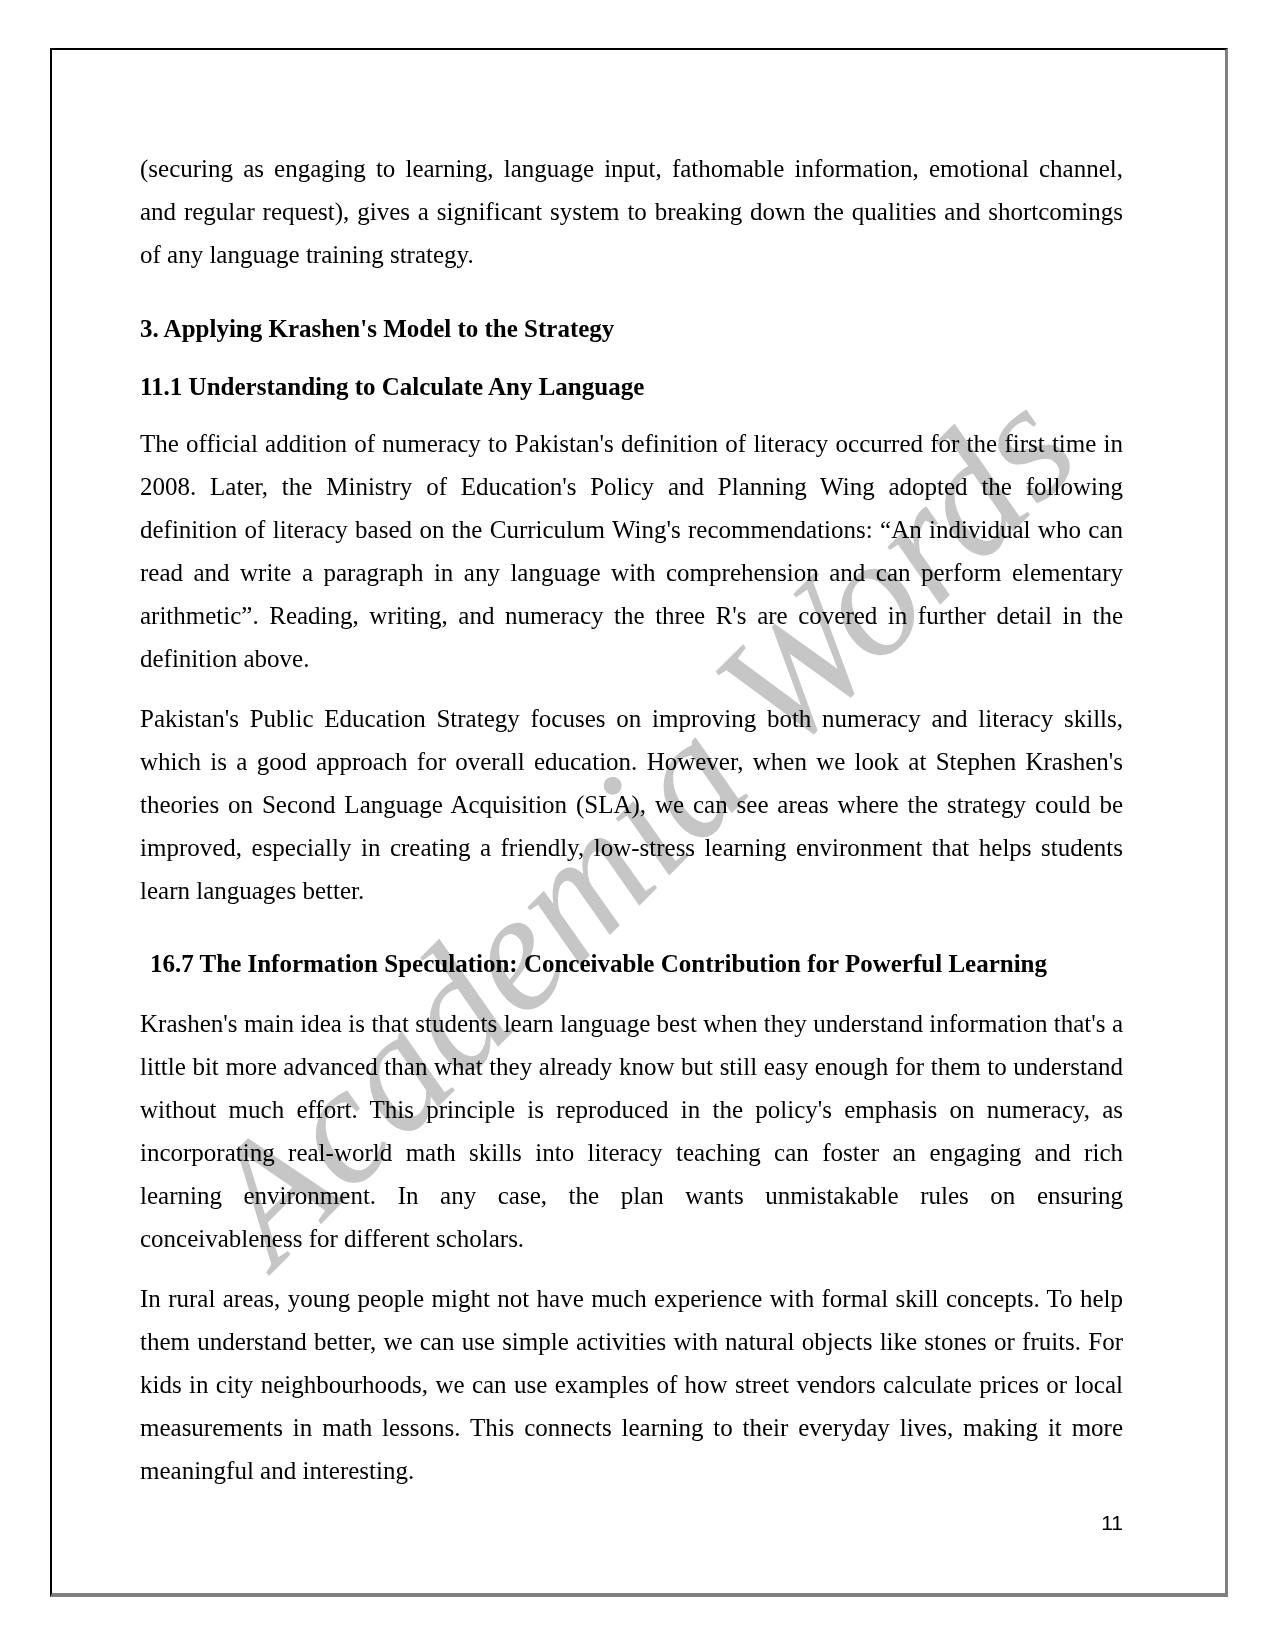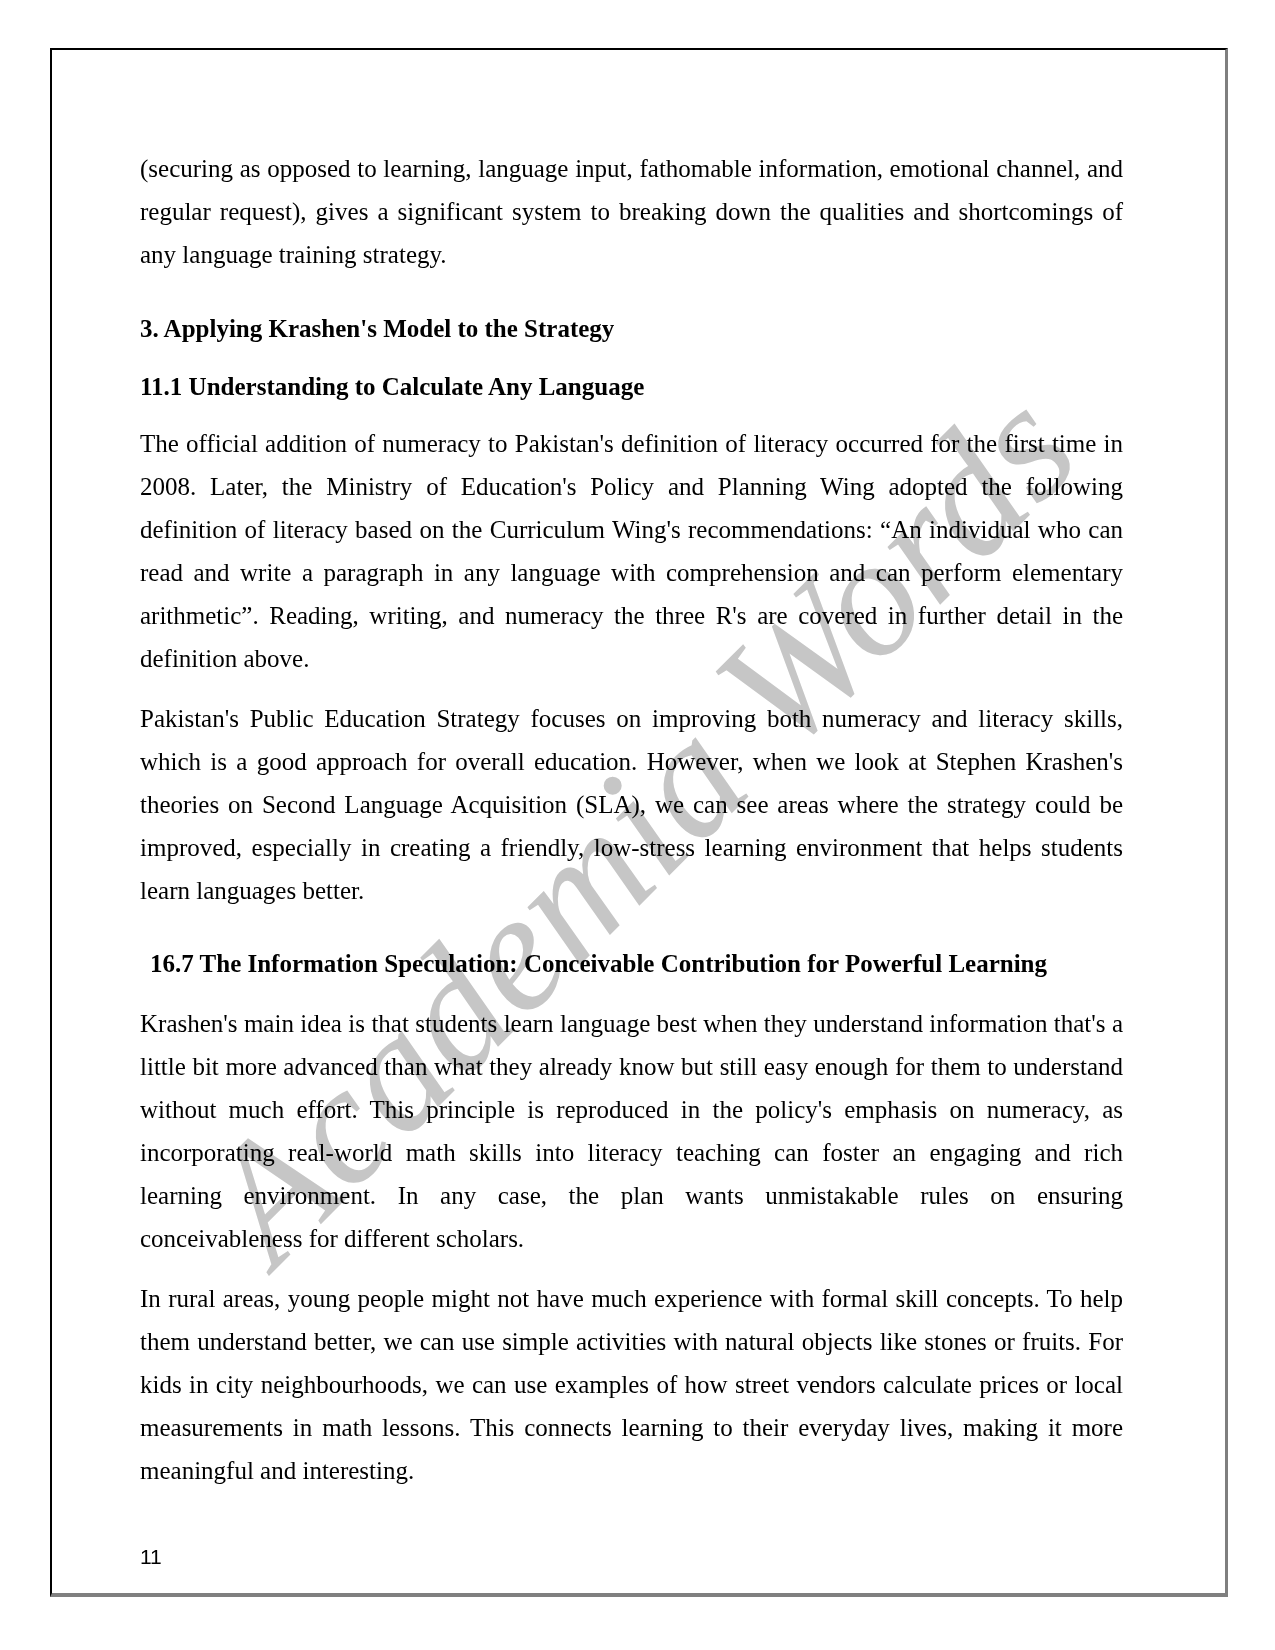--- a/index.html
+++ b/index.html
@@ -62,41 +62,42 @@
     font-size: 25px;
     line-height: 43px;
     text-align: left;
   }
   .h-main { margin: 14px 0 0 0; }
   .h-sub1 { margin: 15px 0 14px 0; }
   .h-sub2 { margin: 13px 0 17px 0; padding-left: 10px; }
   .footer {
     position: absolute;
     left: 140px;
-    top: 1544px;
+    top: 1510px;
     width: 983px;
+    text-align: right;
     font-family: "Liberation Sans", sans-serif;
     font-size: 21px;
     line-height: 26px;
     color: #000000;
     z-index: 1;
   }
 </style>
 </head>
 <body>
 
 <div class="page">
 
   <div class="watermark">Academia Words</div>
 
   <div class="page-border"></div>
 
   <div class="content">
 
-    <p class="body-par">(securing as opposed to learning, language input, fathomable information, emotional channel, and regular request), gives a significant system to breaking down the qualities and shortcomings of any language training strategy.</p>
+    <p class="body-par">(securing as engaging to learning, language input, fathomable information, emotional channel, and regular request), gives a significant system to breaking down the qualities and shortcomings of any language training strategy.</p>
 
     <div class="heading h-main">3. Applying Krashen's Model to the Strategy</div>
 
     <div class="heading h-sub1">11.1 Understanding to Calculate Any Language</div>
 
     <p class="body-par">The official addition of numeracy to Pakistan's definition of literacy occurred for the first time in 2008. Later, the Ministry of Education's Policy and Planning Wing adopted the following definition of literacy based on the Curriculum Wing's recommendations: “An individual who can read and write a paragraph in any language with comprehension and can perform elementary arithmetic”. Reading, writing, and numeracy the three R's are covered in further detail in the definition above.</p>
 
     <p class="body-par">Pakistan's Public Education Strategy focuses on improving both numeracy and literacy skills, which is a good approach for overall education. However, when we look at Stephen Krashen's theories on Second Language Acquisition (SLA), we can see areas where the strategy could be improved, especially in creating a friendly, low-stress learning environment that helps students learn languages better.</p>
 
     <div class="heading h-sub2">16.7 The Information Speculation: Conceivable Contribution for Powerful Learning</div>

